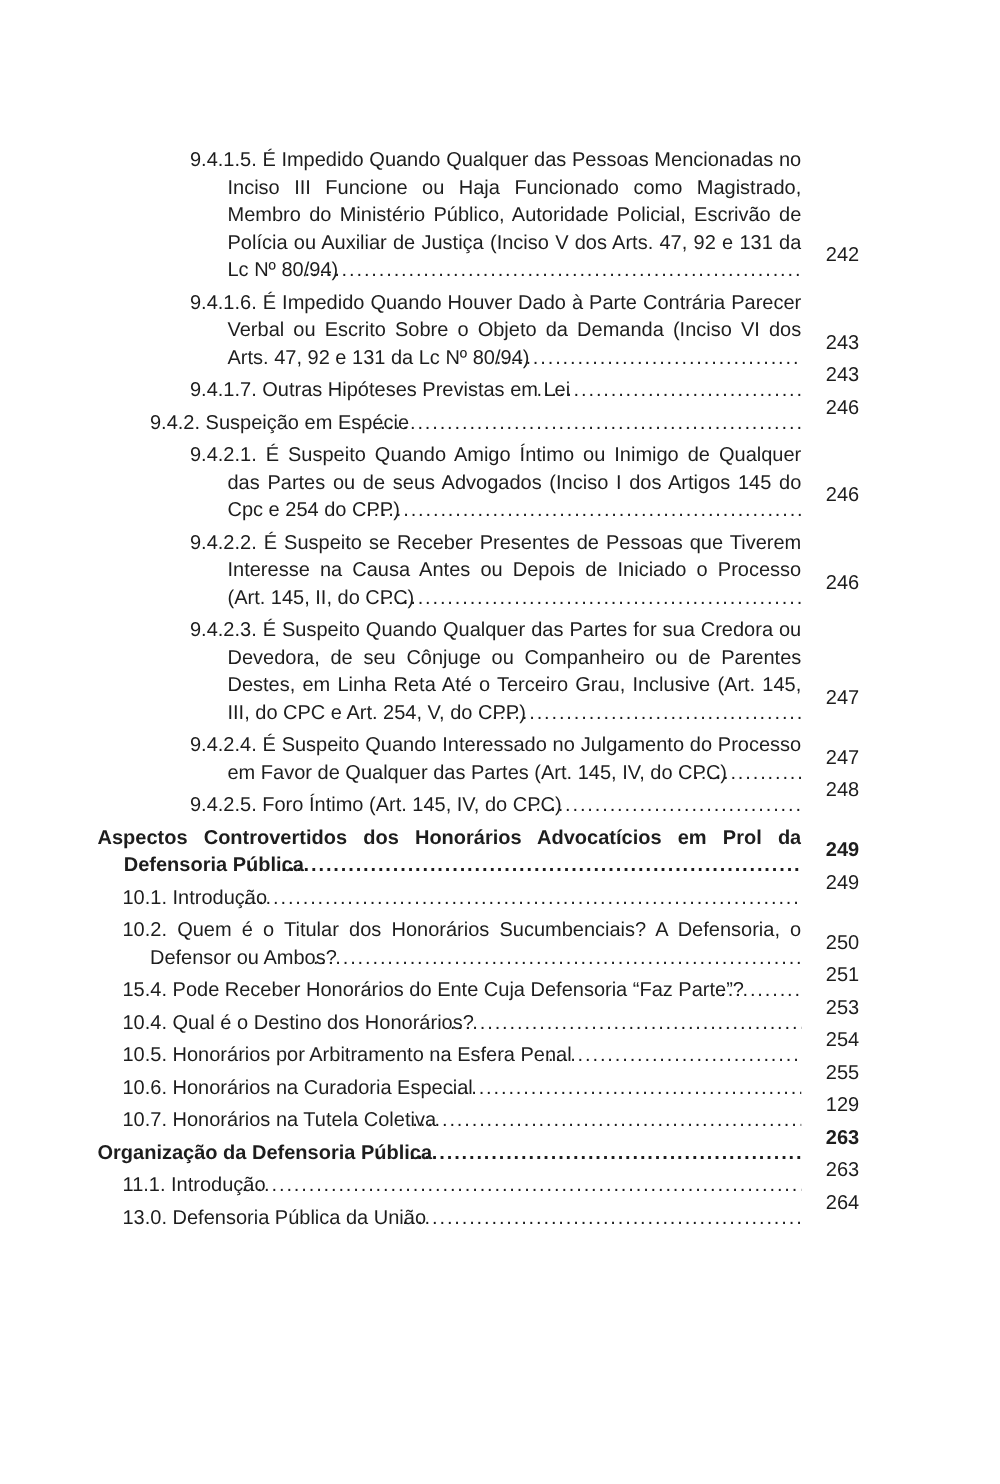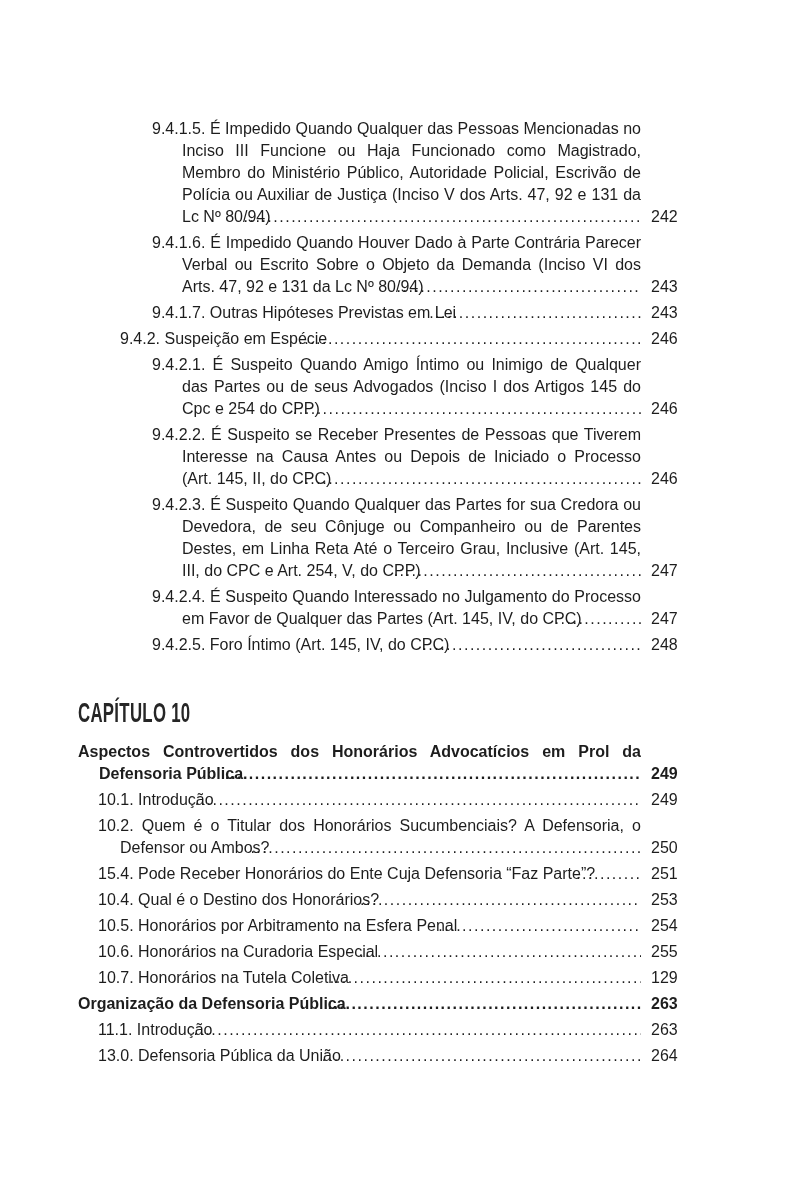--- a/index.html
+++ b/index.html
@@ -60,23 +60,23 @@
     display: inline-block;
     width: 0;
     white-space: nowrap;
     overflow: visible;
     letter-spacing: 1.5px;
     margin-left: 3px;
   }
   .page-num {
     position: absolute;
     right: 0;
-    bottom: 0;
+    bottom: 12px;
     min-width: 46px;
-    text-align: left;
+    text-align: center;
     line-height: 22px;
   }
   .entry.bold { font-weight: 700; }
 </style>
 </head>
 <body>
 
 <main class="page">
     <section class="toc-section">
       <div class="entry l3">
@@ -110,21 +110,20 @@
       <div class="entry l3">
         <div class="entry-body"><span class="entry-text">9.4.2.4. É Suspeito Quando Interessado no Julgamento do Processo em Favor de Qualquer das Partes (Art. 145, IV, do CPC)</span><span class="dots">........................................................................................................................................................................................................</span></div>
         <span class="page-num">247</span>
       </div>
       <div class="entry l3">
         <div class="entry-body"><span class="entry-text">9.4.2.5. Foro Íntimo (Art. 145, IV, do CPC)</span><span class="dots">........................................................................................................................................................................................................</span></div>
         <span class="page-num">248</span>
       </div>
     </section>
     <section class="toc-section">
-      <h2 class="chapter-heading"><span class="ch-text">CAPÍTULO 10</span></h2>
       <div class="entry chapter bold">
         <div class="entry-body"><span class="entry-text">Aspectos Controvertidos dos Honorários Advocatícios em Prol da Defensoria Pública</span><span class="dots">........................................................................................................................................................................................................</span></div>
         <span class="page-num">249</span>
       </div>
       <div class="entry l1">
         <div class="entry-body"><span class="entry-text">10.1. Introdução</span><span class="dots">........................................................................................................................................................................................................</span></div>
         <span class="page-num">249</span>
       </div>
       <div class="entry l1">
         <div class="entry-body"><span class="entry-text">10.2. Quem é o Titular dos Honorários Sucumbenciais? A Defensoria, o Defensor ou Ambos?</span><span class="dots">........................................................................................................................................................................................................</span></div>

